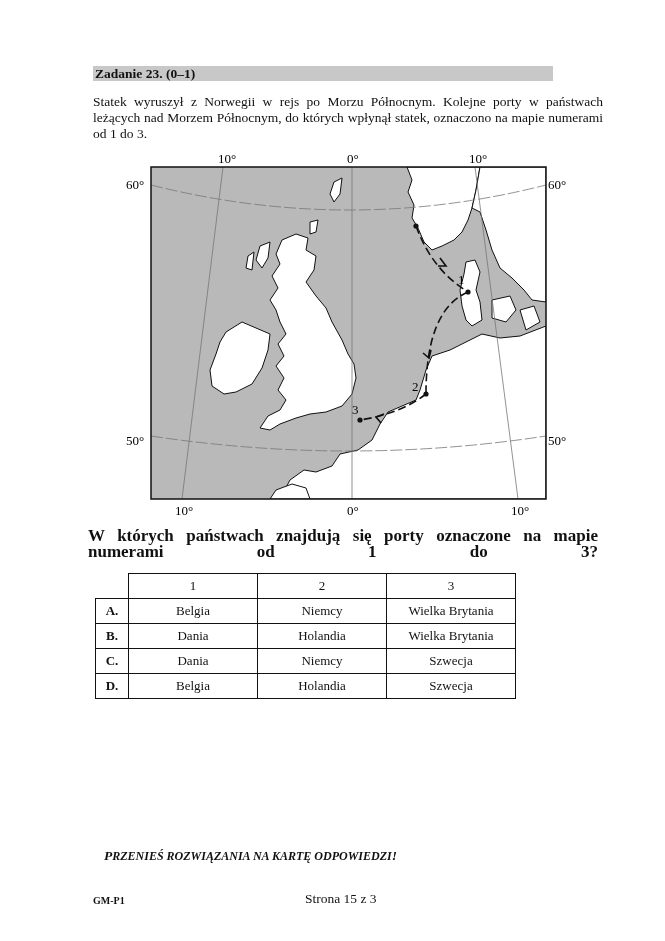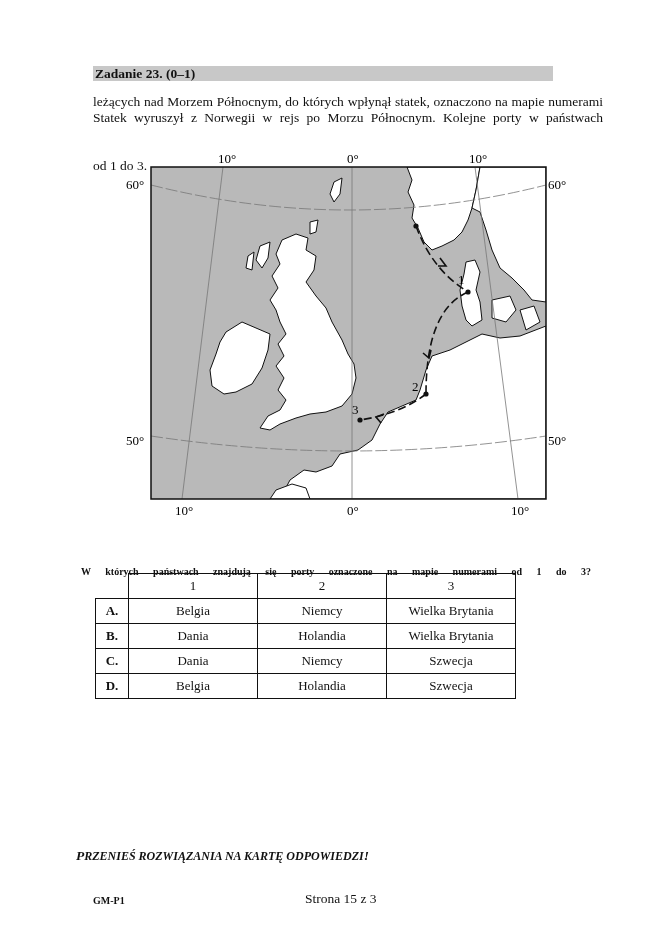--- a/index.html
+++ b/index.html
@@ -4,48 +4,48 @@
 <style>
   html, body { margin: 0; padding: 0; background: #ffffff; }
   body { width: 665px; height: 941px; position: relative; overflow: hidden;
          font-family: "Liberation Serif", "DejaVu Serif", serif; color: #111; }
   .task-header { position: absolute; left: 93px; top: 66px; width: 460px; height: 15px;
                  background: #c8c8c8; font-weight: bold; font-size: 13.5px; line-height: 15px;
                  padding-left: 2px; box-sizing: border-box; }
   .intro { position: absolute; left: 93px; top: 94px; width: 510px; font-size: 13.5px;
            line-height: 16px; text-align: justify; }
   .intro .ln { display: block; text-align-last: justify; }
-  .intro .ln.last { text-align-last: left; margin-top: 32px; }
+  .intro .ln.last { text-align-last: left; }
   .map-wrap { position: absolute; left: 120px; top: 150px; width: 460px; height: 375px; }
   .map-wrap svg { position: absolute; left: 0; top: 0; }
   .lbl { position: absolute; font-size: 13px; color: #000000; }
-  .question { position: absolute; left: 81px; top: 528px; width: 510px; font-weight: bold;
-              font-size: 10px; line-height: 16px; margin-top: 36px; }
+  .question { position: absolute; left: 88px; top: 528px; width: 510px; font-weight: bold;
+              font-size: 17px; line-height: 16px; }
   .question .ln { display: block; text-align: justify; text-align-last: justify; }
   .question .ln.last { text-align-last: left; }
   table.opts { position: absolute; left: 95px; top: 573px; border-collapse: collapse;
                font-size: 13px; }
   table.opts td { border: 1.3px solid #111; height: 24px; text-align: center; padding: 0; }
   table.opts td.k { width: 32px; font-weight: bold; }
   table.opts td.c { width: 128px; }
   table.opts tr.head td.k { border-top-color: transparent; border-left-color: transparent; }
-  .footer-note { position: absolute; left: 76px; top: 848px; font-style: italic; font-weight: bold;
+  .footer-note { position: absolute; left: 104px; top: 848px; font-style: italic; font-weight: bold;
                  font-size: 12px; }
   .footer-note .big { font-size: 13.5px; }
   .code { position: absolute; left: 93px; top: 895px; font-weight: bold; font-size: 10px; text-align: center; }
   .page { position: absolute; left: 305px; top: 891px; font-size: 13.5px; }
 </style>
 </head>
 <body>
 
 <div class="task-header">Zadanie 23. (0–1)</div>
 
 <div class="intro">
+  <span class="ln">Statek wyruszył z Norwegii w rejs po Morzu Północnym. Kolejne porty w państwach</span>
   <span class="ln">leżących nad Morzem Północnym, do których wpłynął statek, oznaczono na mapie numerami</span>
-  <span class="ln">Statek wyruszył z Norwegii w rejs po Morzu Północnym. Kolejne porty w państwach</span>
   <span class="ln last">od 1 do 3.</span>
 </div>
 
 <div class="map-wrap">
   <svg width="460" height="375" viewBox="0 0 460 375">
     <defs>
       <clipPath id="frameclip">
           <rect x="31" y="17" width="395" height="332"></rect>
         </clipPath>
       <marker id="arr" viewBox="0 0 10 10" refX="5" refY="5" markerWidth="7" markerHeight="7" orient="auto">

